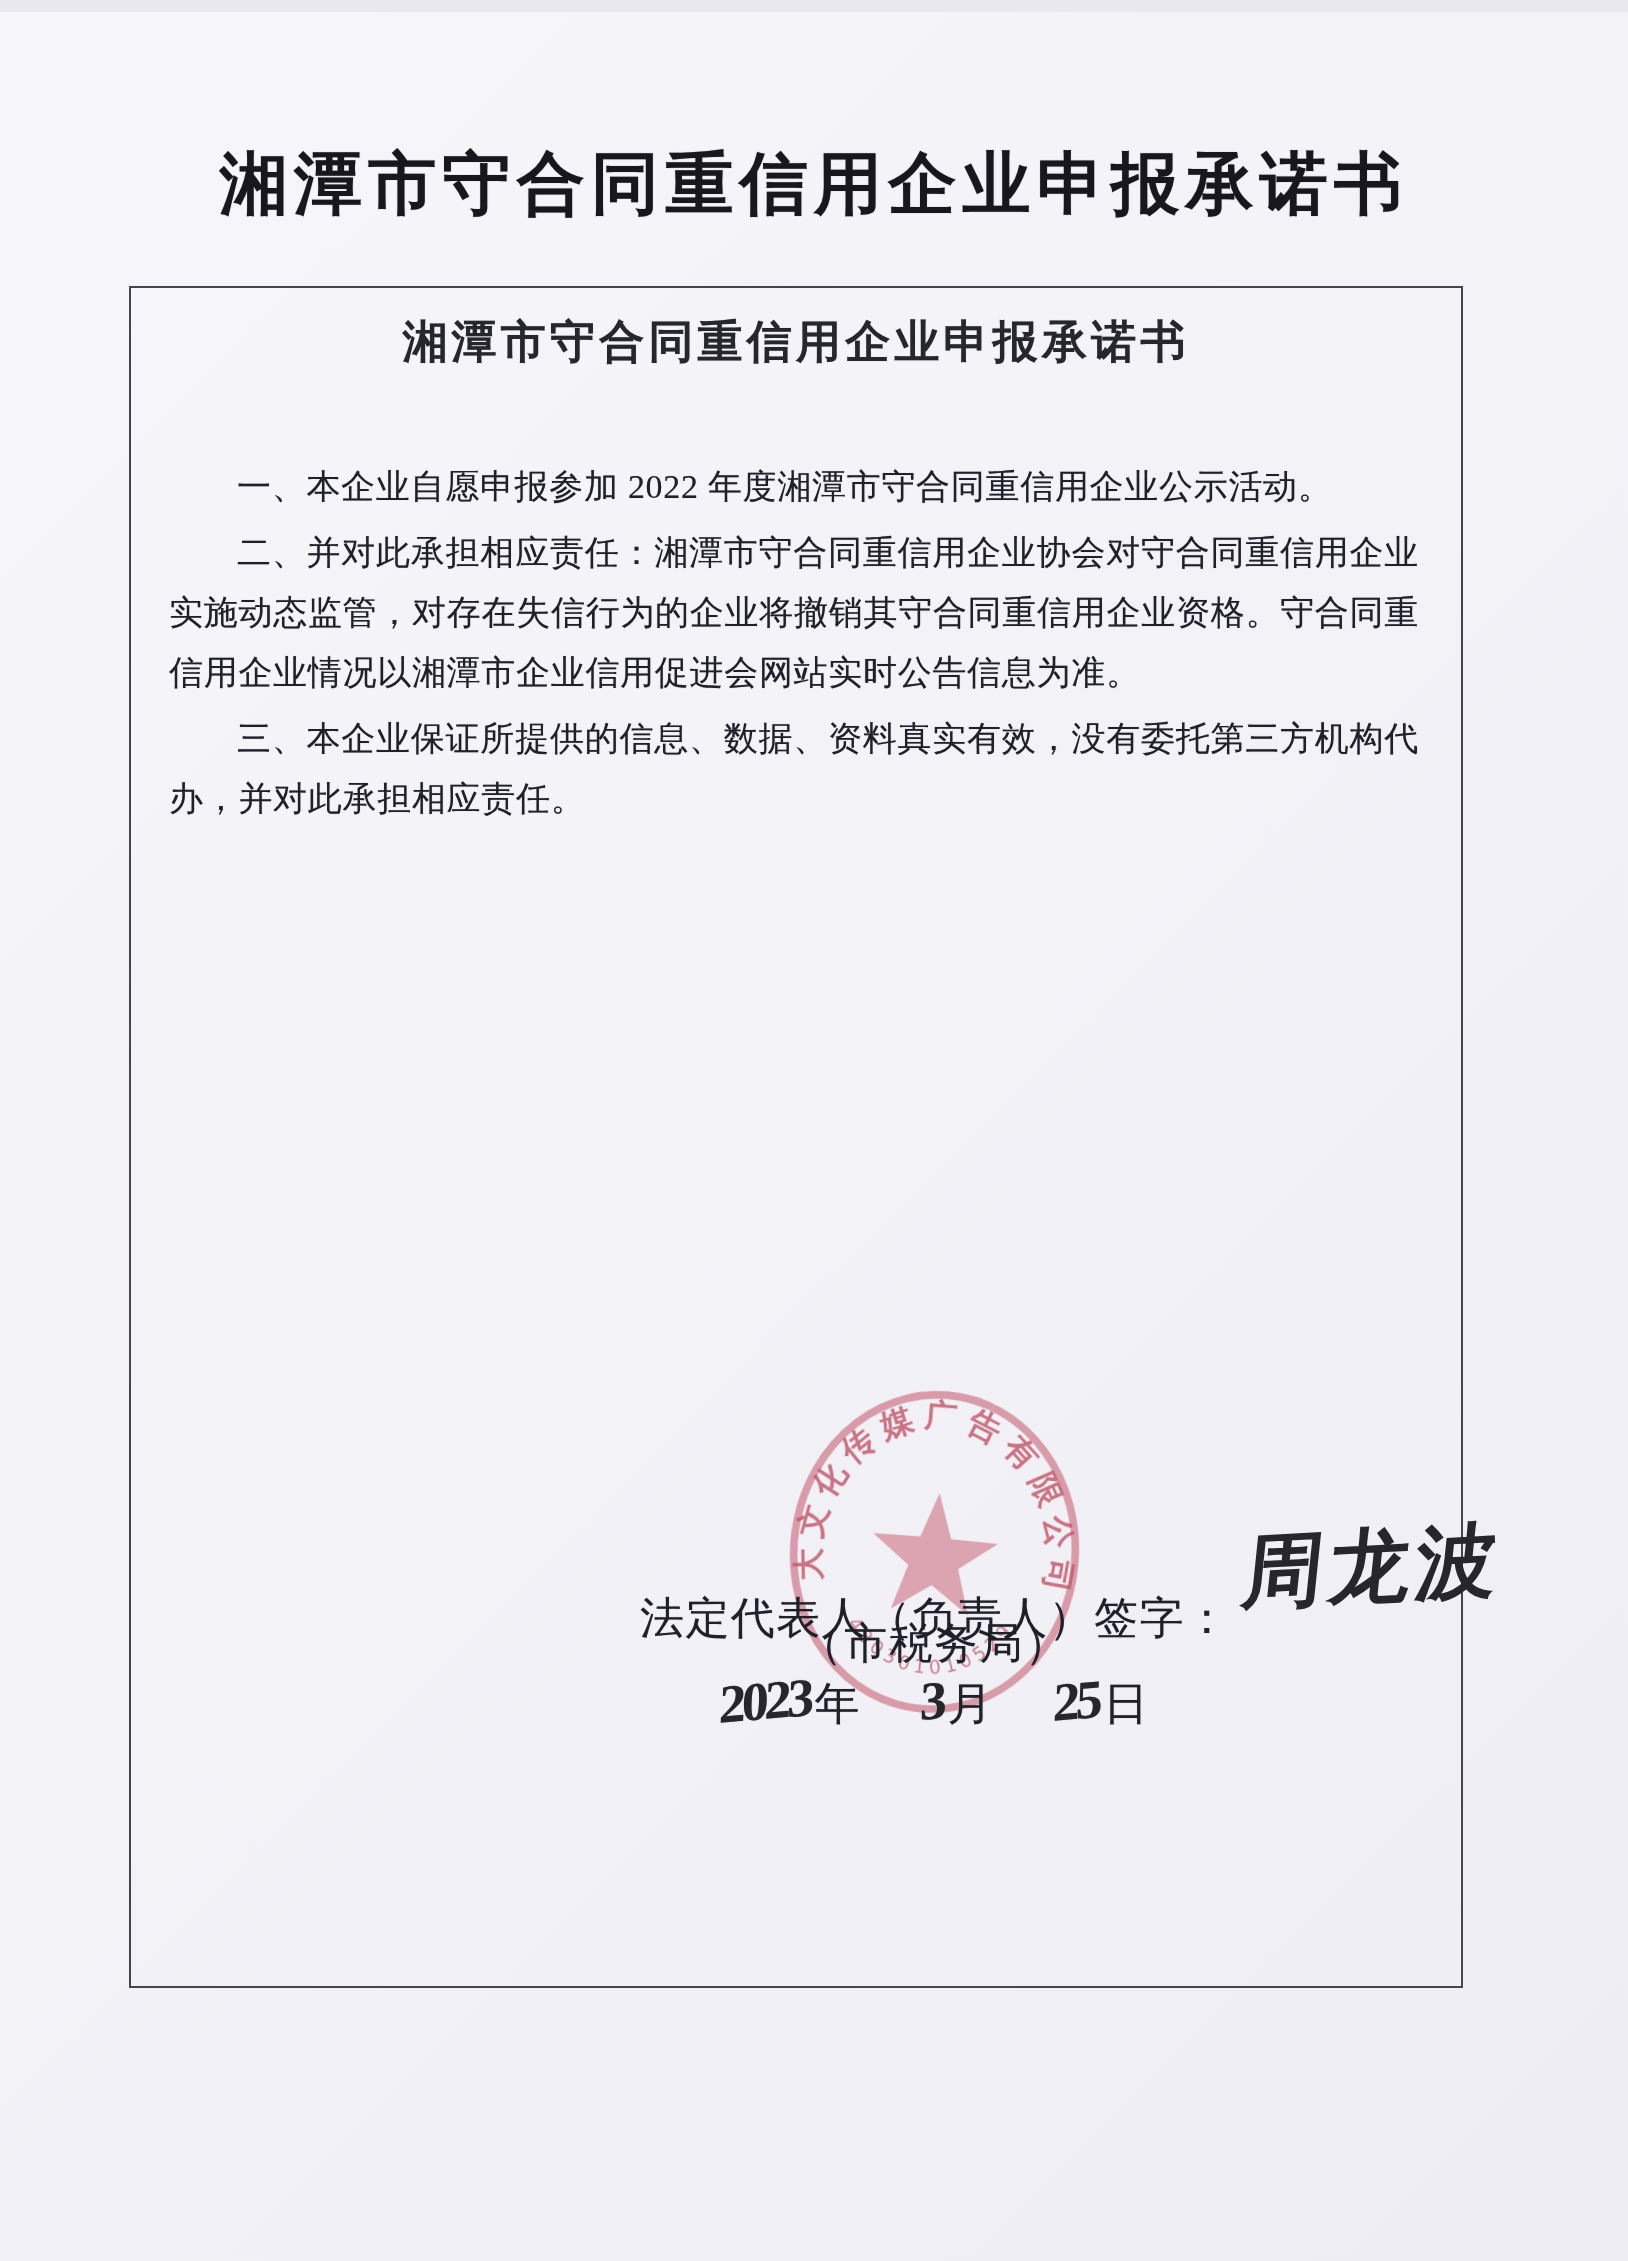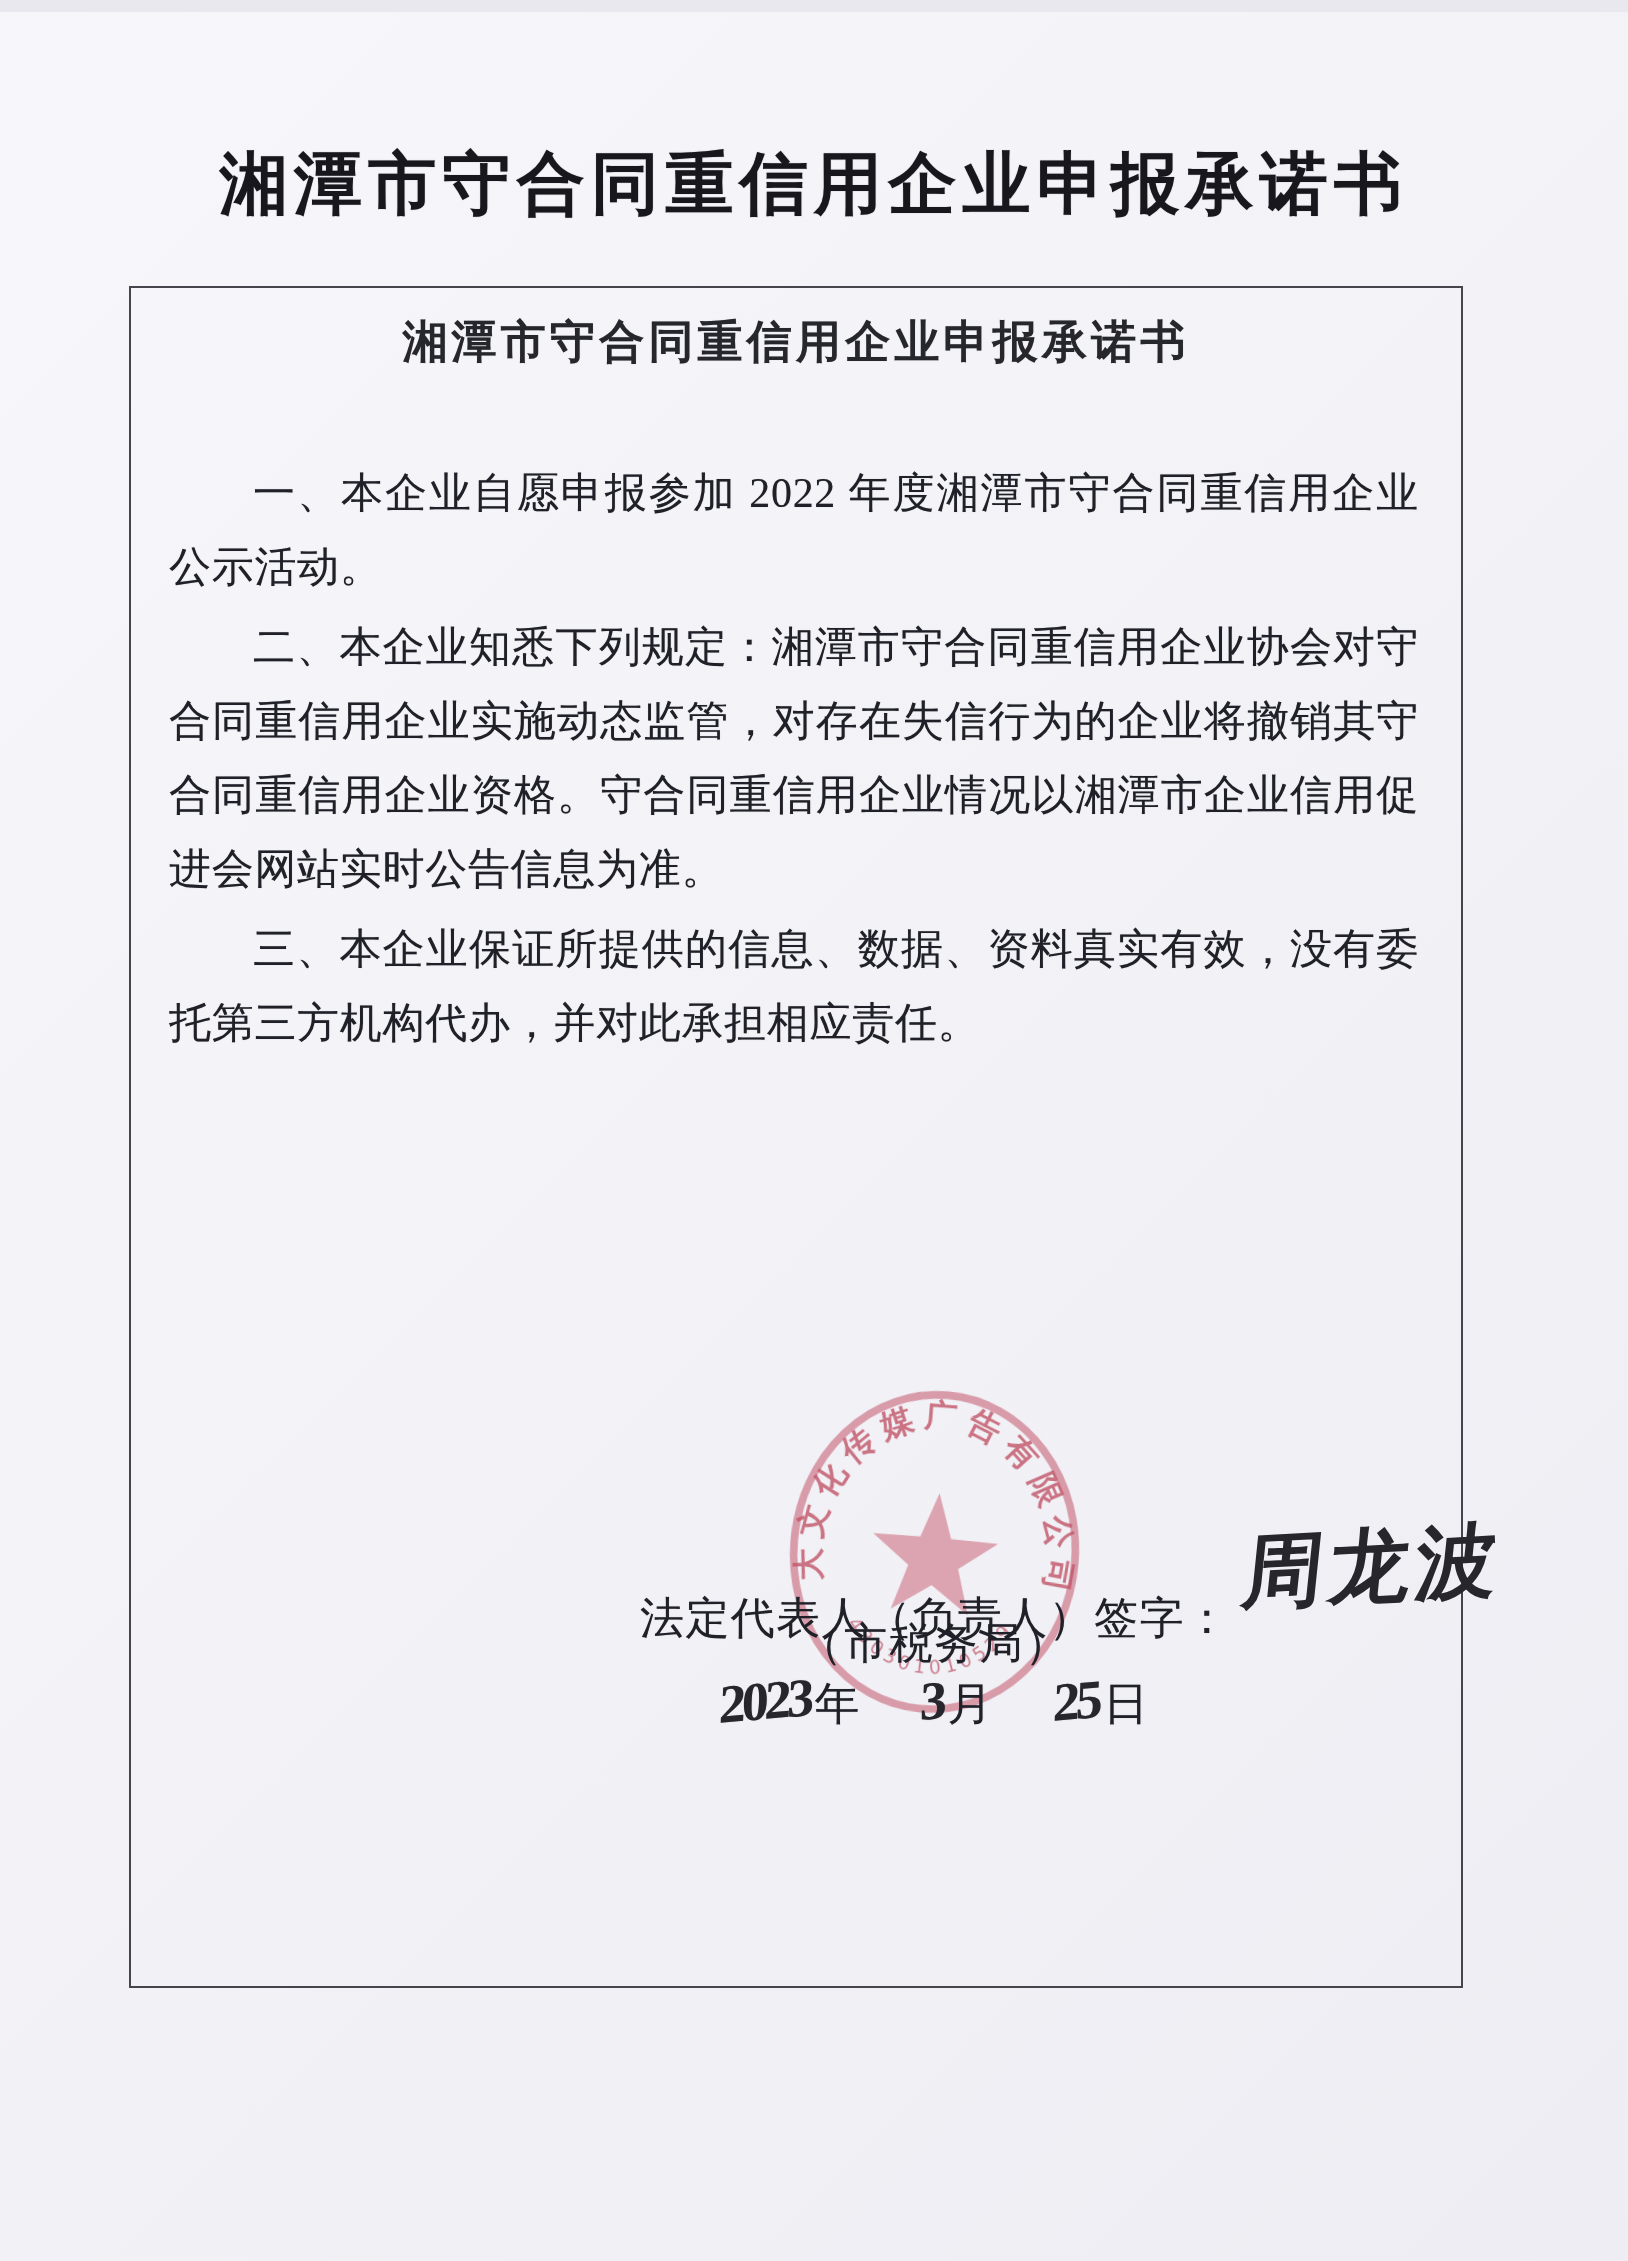--- a/index.html
+++ b/index.html
@@ -43,21 +43,21 @@
     margin: 24px 0 0 0;
     text-align: center;
     font-size: 45px;
     font-weight: 600;
     letter-spacing: 4.2px;
     color: #26262d;
     text-shadow: 0 0 0.8px rgba(30,30,40,0.35);
   }
   .body-text {
     margin: 85px 42px 0 38px;
-    font-size: 42px;
+    font-size: 34px;
     line-height: 1.76;
     text-align: justify;
     letter-spacing: 0.7px;
     color: #202028;
     text-shadow: 0 0 0.8px rgba(30,30,40,0.4);
   }
   .body-text p {
     margin: 0;
     text-indent: 2em;
   }
@@ -152,21 +152,21 @@
 
 <div class="page">
 
   <h1 class="main-title">湘潭市守合同重信用企业申报承诺书</h1>
 
   <div class="box">
     <h2 class="box-title">湘潭市守合同重信用企业申报承诺书</h2>
 
     <div class="body-text">
       <p>一、本企业自愿申报参加 2022 年度湘潭市守合同重信用企业公示活动。</p>
-      <p>二、本企业知悉下列规定：湘潭市守合同重信用企业协会对守合同重信用企业实施动态监管，对存在失信行为的企业将撤销其守合同重信用企业资格。守合同重信用企业情况以湘潭市企业信用促进会网站实时公告信息为准。</p>
+      <p>二、并对此承担相应责任：湘潭市守合同重信用企业协会对守合同重信用企业实施动态监管，对存在失信行为的企业将撤销其守合同重信用企业资格。守合同重信用企业情况以湘潭市企业信用促进会网站实时公告信息为准。</p>
       <p>三、本企业保证所提供的信息、数据、资料真实有效，没有委托第三方机构代办，并对此承担相应责任。</p>
     </div>
   </div>
 
   <div class="stamp">
     <svg viewBox="0 0 440 480" xmlns="http://www.w3.org/2000/svg">
       <ellipse cx="220" cy="240" rx="203" ry="227" fill="none" stroke="#c4566b" stroke-width="11" opacity="0.6"></ellipse>
       <path d="M220,155 L242.3,219.3 L310.4,220.6 L256.1,261.7 L275.8,326.9 L220,288 L164.2,326.9 L183.9,261.7 L129.6,220.6 L197.7,219.3 Z" fill="#c9596e" opacity="0.55"></path>
       <path id="sealArcTop" d="M 65,308 A 165,185 0 1 1 375,308" fill="none"></path>
       <path id="sealArcBottom" d="M 97,343 A 150,170 0 0 0 343,343" fill="none"></path>

